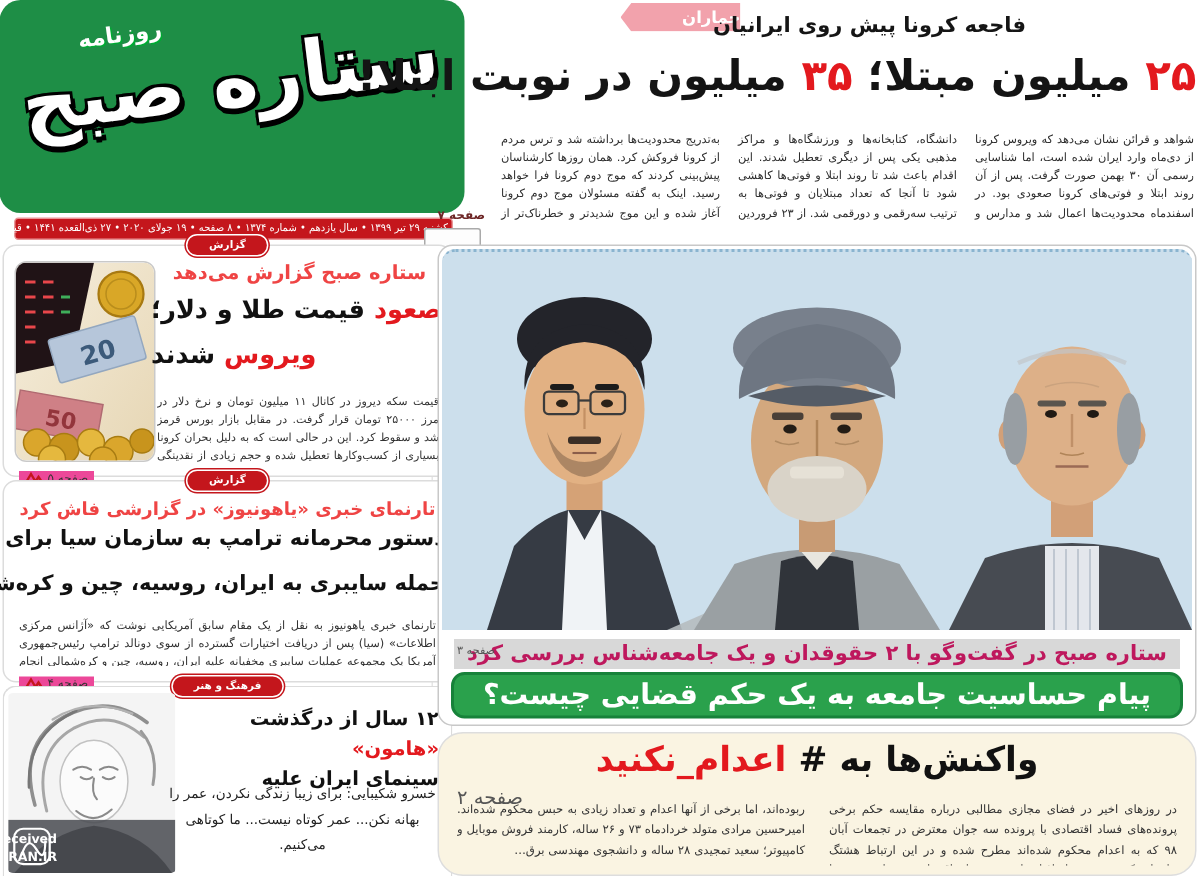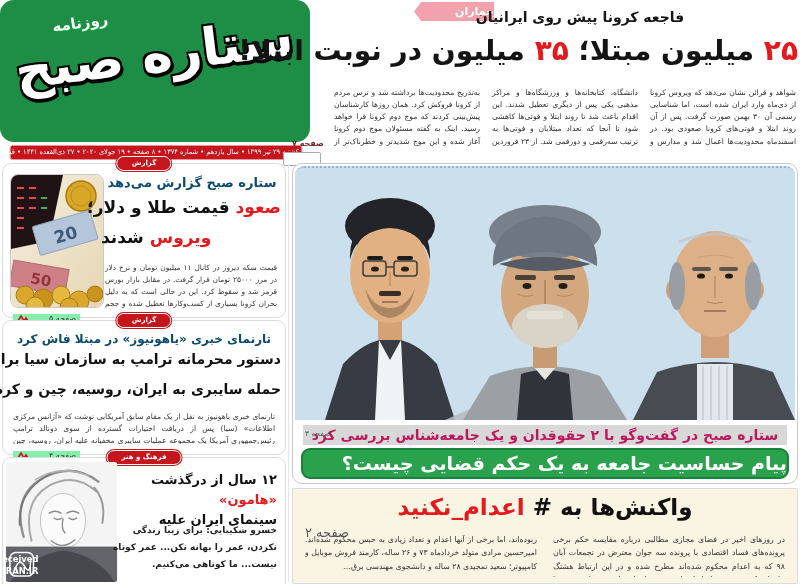--- a/index.html
+++ b/index.html
@@ -26,31 +26,31 @@
   .lead-headline{position:absolute;left:330px;top:34px;width:468px;text-align:center;
                  font-size:28px;font-weight:bold;color:#141414;white-space:nowrap;}
   .lead-cols{position:absolute;left:334px;top:87px;width:462px;height:64px;
              column-count:3;column-gap:12px;font-size:7.6px;line-height:1.6;
              text-align:justify;color:#2d2d2d;overflow:hidden;}
   .lead-pageref{position:absolute;left:292px;top:139px;font-size:8px;font-weight:bold;color:#6d2626;text-align:right;}
   .tiny-tag{position:absolute;left:283px;top:152px;width:36px;height:12px;border:1px solid #aaa;
             border-radius:2px;background:#fdfdfd;}
   .vline{position:absolute;left:288px;top:164px;width:1px;height:418px;background:#e6e6e6;}
   
-  .lbox{position:absolute;left:2px;width:282px;border:1px solid #dcdcdc;border-radius:9px;background:#fff;}
+  .lbox{position:absolute;left:2px;width:282px;border:1px solid #dcdcdc;border-radius:9px;background:#fff;padding-left:16px;}
   #box1{top:163px;height:153px;}
   #box2{top:320px;height:133px;}
   #box3{top:457px;height:126px;border-bottom:none;border-radius:9px 9px 0 0;}
   .pill{position:absolute;top:-8px;right:50%;transform:translateX(50%);background:#C4161C;
         color:#fff;font-size:7px;font-weight:bold;line-height:1;padding:3px 14px;
         border-radius:9px;border:1px solid #fff;box-shadow:0 0 0 1px #C4161C;white-space:nowrap;}
-  .pageref{position:absolute;bottom:-6px;left:10px;background:#86efac;font-size:8px;color:#333;
-           padding:0 4px;display:flex;align-items:flex-start;gap:20px;}
+  .pageref{position:absolute;bottom:-6px;left:10px;background:#ec4899;font-size:8px;color:#333;
+           padding:0 4px;display:flex;align-items:flex-start;gap:3px;}
   .pageref svg{display:block;}
-  .b-kicker{position:absolute;top:11px;right:6px;text-align:center;font-weight:bold;color:#0c4a6e;}
+  .b-kicker{position:absolute;top:11px;right:6px;text-align:center;font-weight:bold;color:#ef4444;}
   
   .gold-img{position:absolute;top:10px;left:7px;width:92px;height:132px;border-radius:8px;
             overflow:hidden;border:1px solid #c9c9c9;}
   #box1 .b-kicker{left:102px;font-size:13px;}
   .b1-h{position:absolute;right:4px;left:98px;text-align:left;font-size:16px;font-weight:bold;
         color:#111;white-space:nowrap;}
   .b1-h.l1{top:33px;font-size:17px;}
   .b1-h.l2{top:63px;font-size:17px;letter-spacing:3px;}
   .b1-body{position:absolute;top:98px;right:8px;left:102px;bottom:8px;font-size:7.4px;
            line-height:1.6;text-align:justify;color:#333;overflow:hidden;}
@@ -59,35 +59,35 @@
   .b2-h{position:absolute;right:4px;left:4px;text-align:center;font-size:14px;font-weight:bold;
         color:#111;white-space:nowrap;}
   .b2-h.l1{top:30px;}
   .b2-h.l2{top:60px;}
   .b2-body{position:absolute;top:90px;right:10px;left:10px;bottom:10px;font-size:7.6px;
            line-height:1.6;text-align:justify;color:#333;overflow:hidden;}
   
   .sketch-img{position:absolute;top:4px;left:2px;width:113px;height:120px;overflow:hidden;border-radius:4px;}
   .b3-h{position:absolute;top:12px;right:8px;left:122px;text-align:right;font-size:13px;
         font-weight:bold;line-height:1.55;color:#111;}
-  .b3-body{position:absolute;top:64px;right:8px;left:108px;font-size:9px;font-weight:bold;
-           color:#222;line-height:1.9;text-align:right;}
+  .b3-body{position:absolute;top:64px;right:8px;left:108px;font-size:9px;font-weight:normal;
+           color:#222;line-height:1.9;text-align:center;}
   
   .photo-frame{position:absolute;left:292px;top:163px;width:504px;height:319px;
                border:1px solid #c8c8c8;border-radius:10px;background:#fff;}
   .photos{position:absolute;top:2px;left:2px;right:2px;height:252px;background:#CCDFEC;
           border-radius:9px 9px 0 0;border-top:2px dotted #8ab4cf;overflow:hidden;}
   .caption-row{position:absolute;top:261px;left:0;right:0;text-align:center;}
   .caption-bg{background:#d8d8d8;font-size:14px;font-weight:bold;color:#be185d;padding:2px 9px;}
   .caption-pageref{position:absolute;top:265px;left:12px;font-size:7.5px;color:#555;}
   .green-box{position:absolute;left:8px;right:8px;top:284px;height:27px;background:#2AA14C;
-             border:2px solid #17823A;border-radius:9px;color:#fff;text-align:right;
+             border:2px solid #17823A;border-radius:9px;color:#fff;text-align:center;
              font-size:19px;font-weight:bold;line-height:27px;white-space:nowrap;}
   .cream-box{position:absolute;left:292px;top:488px;width:504px;height:94px;background:#FAF4E2;
-             border:1px solid #ddd;border-radius:2px;}
+             border:1px solid #ddd;border-radius:17px;}
   .cb-h{position:absolute;top:5px;left:0;right:0;text-align:center;font-size:23px;font-weight:bold;color:#111;}
   .cb-pageref{position:absolute;left:12px;top:36px;font-size:13px;color:#555;}
   .cb-cols{position:absolute;top:44px;left:12px;right:12px;bottom:6px;column-count:2;
            column-gap:16px;font-size:7.8px;line-height:1.7;text-align:justify;color:#333;overflow:hidden;}
 </style>
 </head>
 <body>
 
 <div id="page">
 
@@ -169,21 +169,21 @@
     <div class="pageref">
       <span>صفحه ۵</span>
       <svg width="12" height="8" viewBox="0 0 12 8">
           <polyline points="1,7 4,2 7,7 9,4 11,7" fill="none" stroke="#C4161C" stroke-width="1.6"></polyline>
         </svg>
     </div>
   </div>
 
   <div class="lbox" id="box2">
     <div class="pill">گزارش</div>
-    <div class="b-kicker">تارنمای خبری «یاهونیوز» در مبتلا فاش کرد</div>
+    <div class="b-kicker">تارنمای خبری «یاهونیوز» در گزارشی فاش کرد</div>
     <div class="b2-h l1">دستور محرمانه ترامپ به سازمان سیا برای</div>
     <div class="b2-h l2">حمله سایبری به ایران، روسیه، چین و کره‌شمالی</div>
     <div class="b2-body">تارنمای خبری یاهونیوز به نقل از یک مقام سابق آمریکایی نوشت که «آژانس مرکزی اطلاعات» (سیا) پس از دریافت اختیارات گسترده از سوی دونالد ترامپ رئیس‌جمهوری آمریکا یک مجموعه عملیات سایبری مخفیانه علیه ایران، روسیه، چین و کره‌شمالی انجام داده است. یاهونیوز در گزارش خود نوشت این اختیارات محرمانه آزادی عمل بیشتری در مورد نوع عملیات‌ها و…</div>
     <div class="pageref">
       <span>صفحه ۴</span>
       <svg width="12" height="8" viewBox="0 0 12 8">
           <polyline points="1,7 4,2 7,7 9,4 11,7" fill="none" stroke="#C4161C" stroke-width="1.6"></polyline>
         </svg>
     </div>
   </div>

